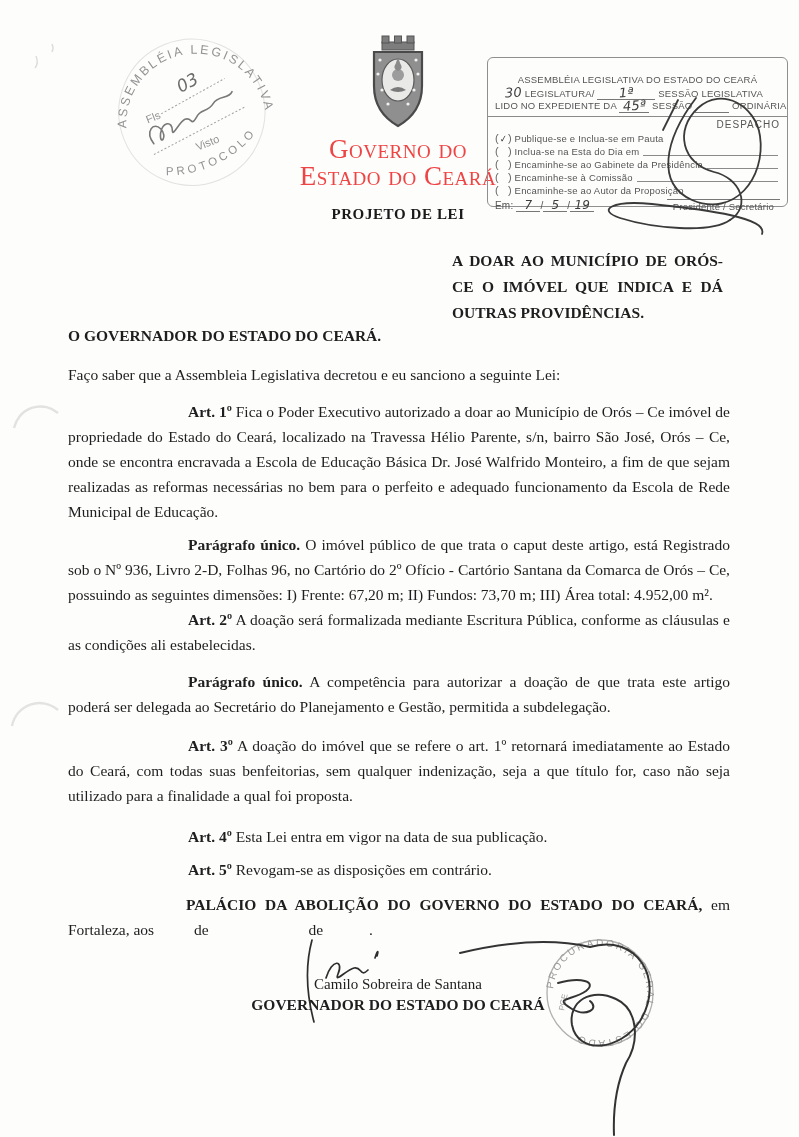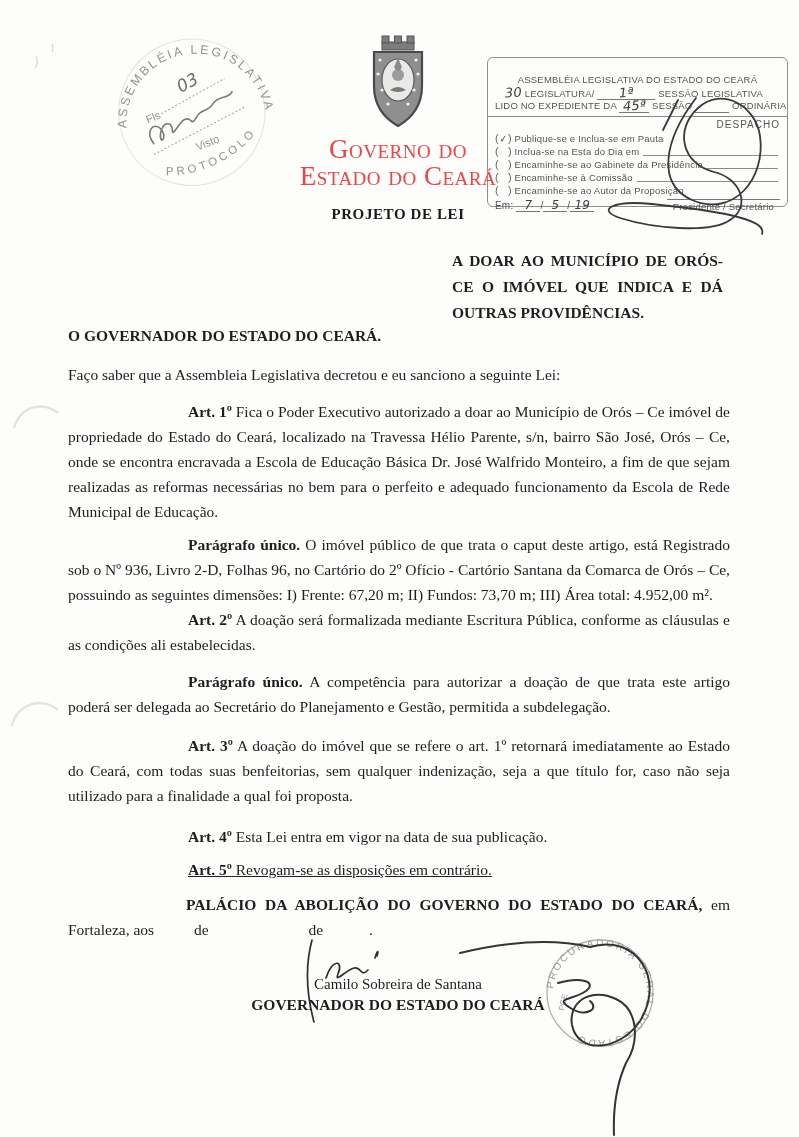--- a/index.html
+++ b/index.html
@@ -54,21 +54,21 @@
   .body{position:absolute;left:68px;top:362px;width:662px;
     font-size:15.5px;line-height:25px;}
   .body p{margin:0;text-align:justify;text-indent:120px;}
   .p-preamble{text-indent:0 !important;}
   .p-art1{margin-top:12px !important;}
   .p-pu1{margin-top:8px !important;}
   .p-art2{margin-top:0 !important;}
   .p-pu2{margin-top:12px !important;}
   .p-art3{margin-top:14px !important;}
   .p-art4{margin-top:16px !important;}
-  .p-art5{margin-top:8px !important;text-decoration:underline;}
+  .p-art5{margin-top:8px !important;}
   .closing1{margin-top:10px;text-align:justify;text-align-last:justify;}
   .closing1 .ind{display:inline-block;width:118px;}
   .closing2 span{display:inline-block;}
   .g1{margin-left:36px;} .g2{margin-left:96px;} .g3{margin-left:42px;}
   
   .sig-squiggle{position:absolute;left:282px;top:928px;pointer-events:none;z-index:2;}
   .sig-name{position:absolute;left:248px;top:976px;width:300px;text-align:center;font-size:15px;}
   .sig-title{position:absolute;left:238px;top:996px;width:320px;text-align:center;
     font-weight:bold;font-size:15.5px;}
   .pge-stamp{position:absolute;left:440px;top:925px;pointer-events:none;}

